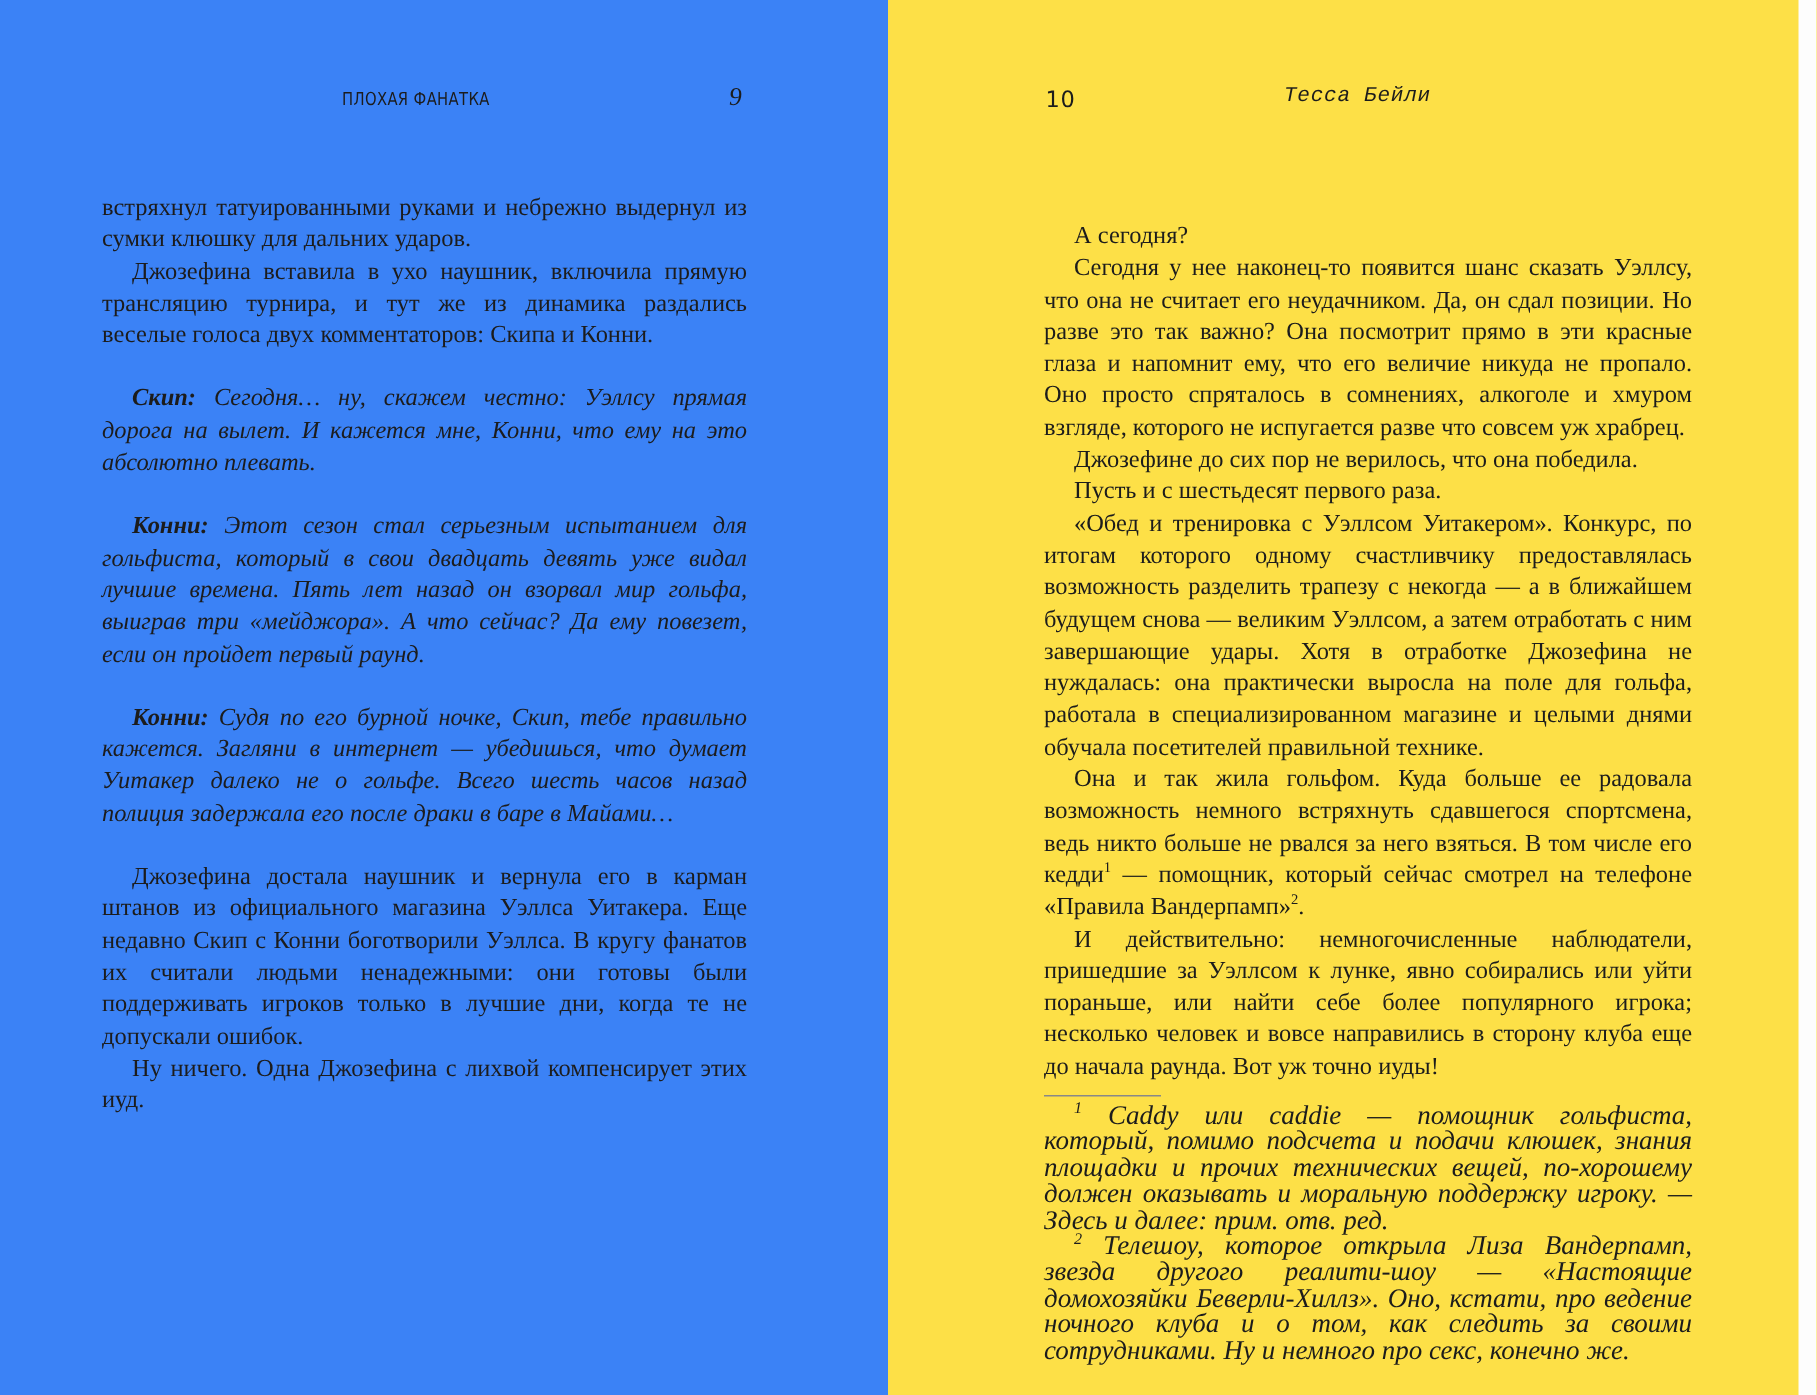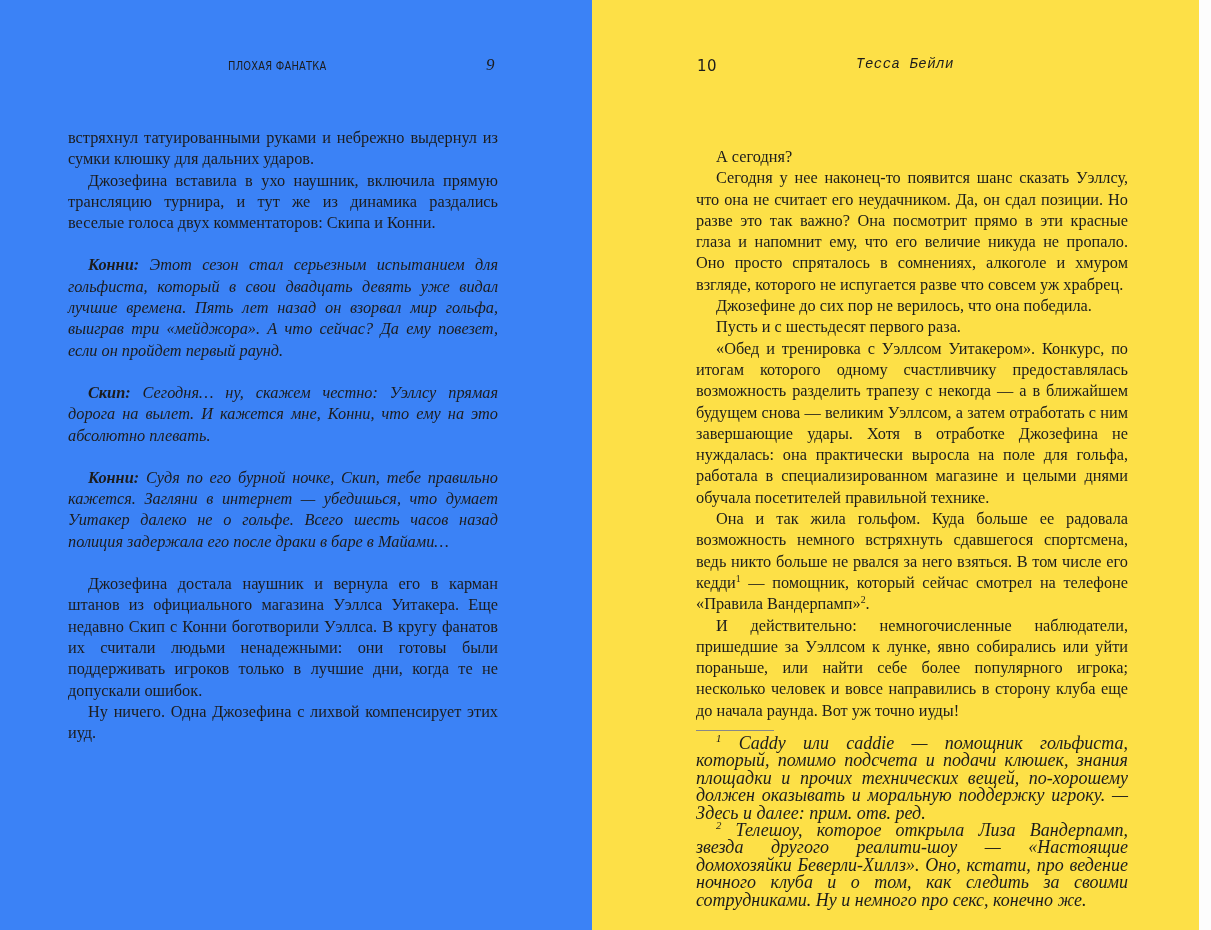--- a/index.html
+++ b/index.html
@@ -51,22 +51,22 @@
 <body>
 
 <div class="page page-left">
   <div class="running-head rh-title-left">ПЛОХАЯ ФАНАТКА</div>
   <div class="running-head rh-num-left">9</div>
 
   <div class="text-block left-block">
     <p class="p">встряхнул татуированными руками и небрежно выдернул из сумки клюшку для дальних ударов.</p>
     <p class="p indent">Джозефина вставила в ухо наушник, включила прямую трансляцию турнира, и тут же из динамика раздались веселые голоса двух комментаторов: Скипа и Конни.</p>
 
+    <p class="p indent dialogue"><span class="speaker">Скип:</span><span> Сегодня… ну, скажем честно: Уэллсу прямая дорога на вылет. И кажется мне, Конни, что ему на это абсолютно плевать.</span></p>
     <p class="p indent dialogue"><span class="speaker">Конни:</span><span> Этот сезон стал серьезным испытанием для гольфиста, который в свои двадцать девять уже видал лучшие времена. Пять лет назад он взорвал мир гольфа, выиграв три «мейджора». А что сейчас? Да ему повезет, если он пройдет первый раунд.</span></p>
-    <p class="p indent dialogue"><span class="speaker">Скип:</span><span> Сегодня… ну, скажем честно: Уэллсу прямая дорога на вылет. И кажется мне, Конни, что ему на это абсолютно плевать.</span></p>
     <p class="p indent dialogue"><span class="speaker">Конни:</span><span> Судя по его бурной ночке, Скип, тебе правильно кажется. Загляни в интернет — убедишься, что думает Уитакер далеко не о гольфе. Всего шесть часов назад полиция задержала его после драки в баре в Майами…</span></p>
 
     <p class="p indent after-dialogue">Джозефина достала наушник и вернула его в карман штанов из официального магазина Уэллса Уитакера. Еще недавно Скип с Конни боготворили Уэллса. В кругу фанатов их считали людьми ненадежными: они готовы были поддерживать игроков только в лучшие дни, когда те не допускали ошибок.</p>
     <p class="p indent">Ну ничего. Одна Джозефина с лихвой компенсирует этих иуд.</p>
   </div>
 </div>
 
 <div class="gutter"></div>
 
 <div class="page page-right">

